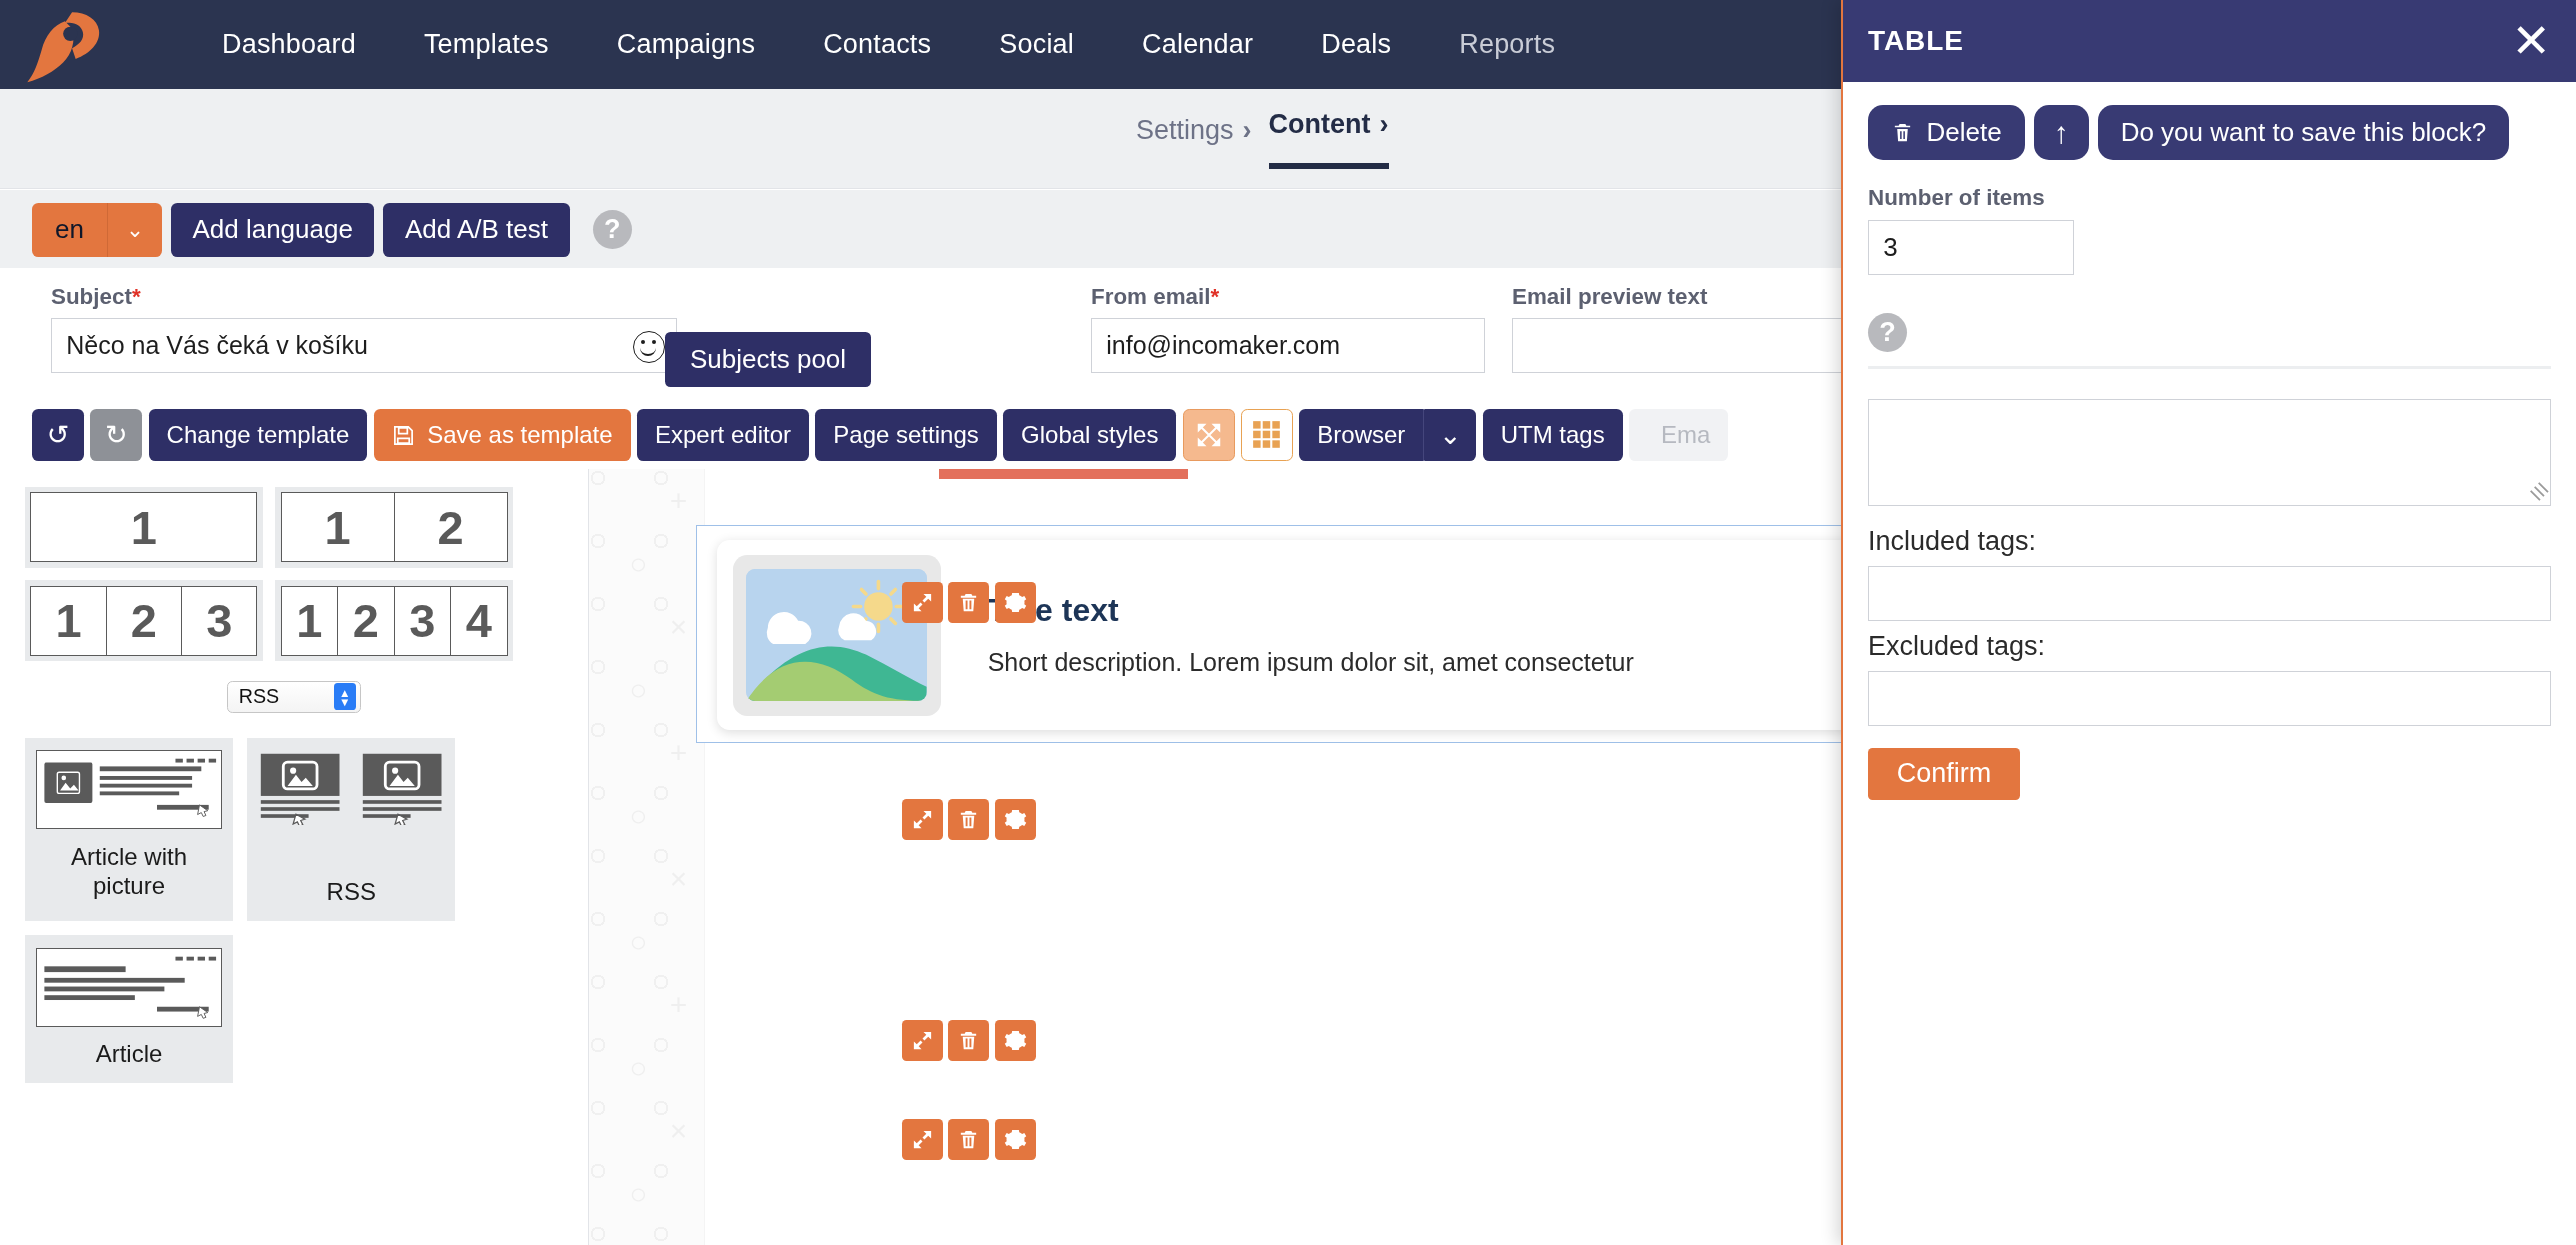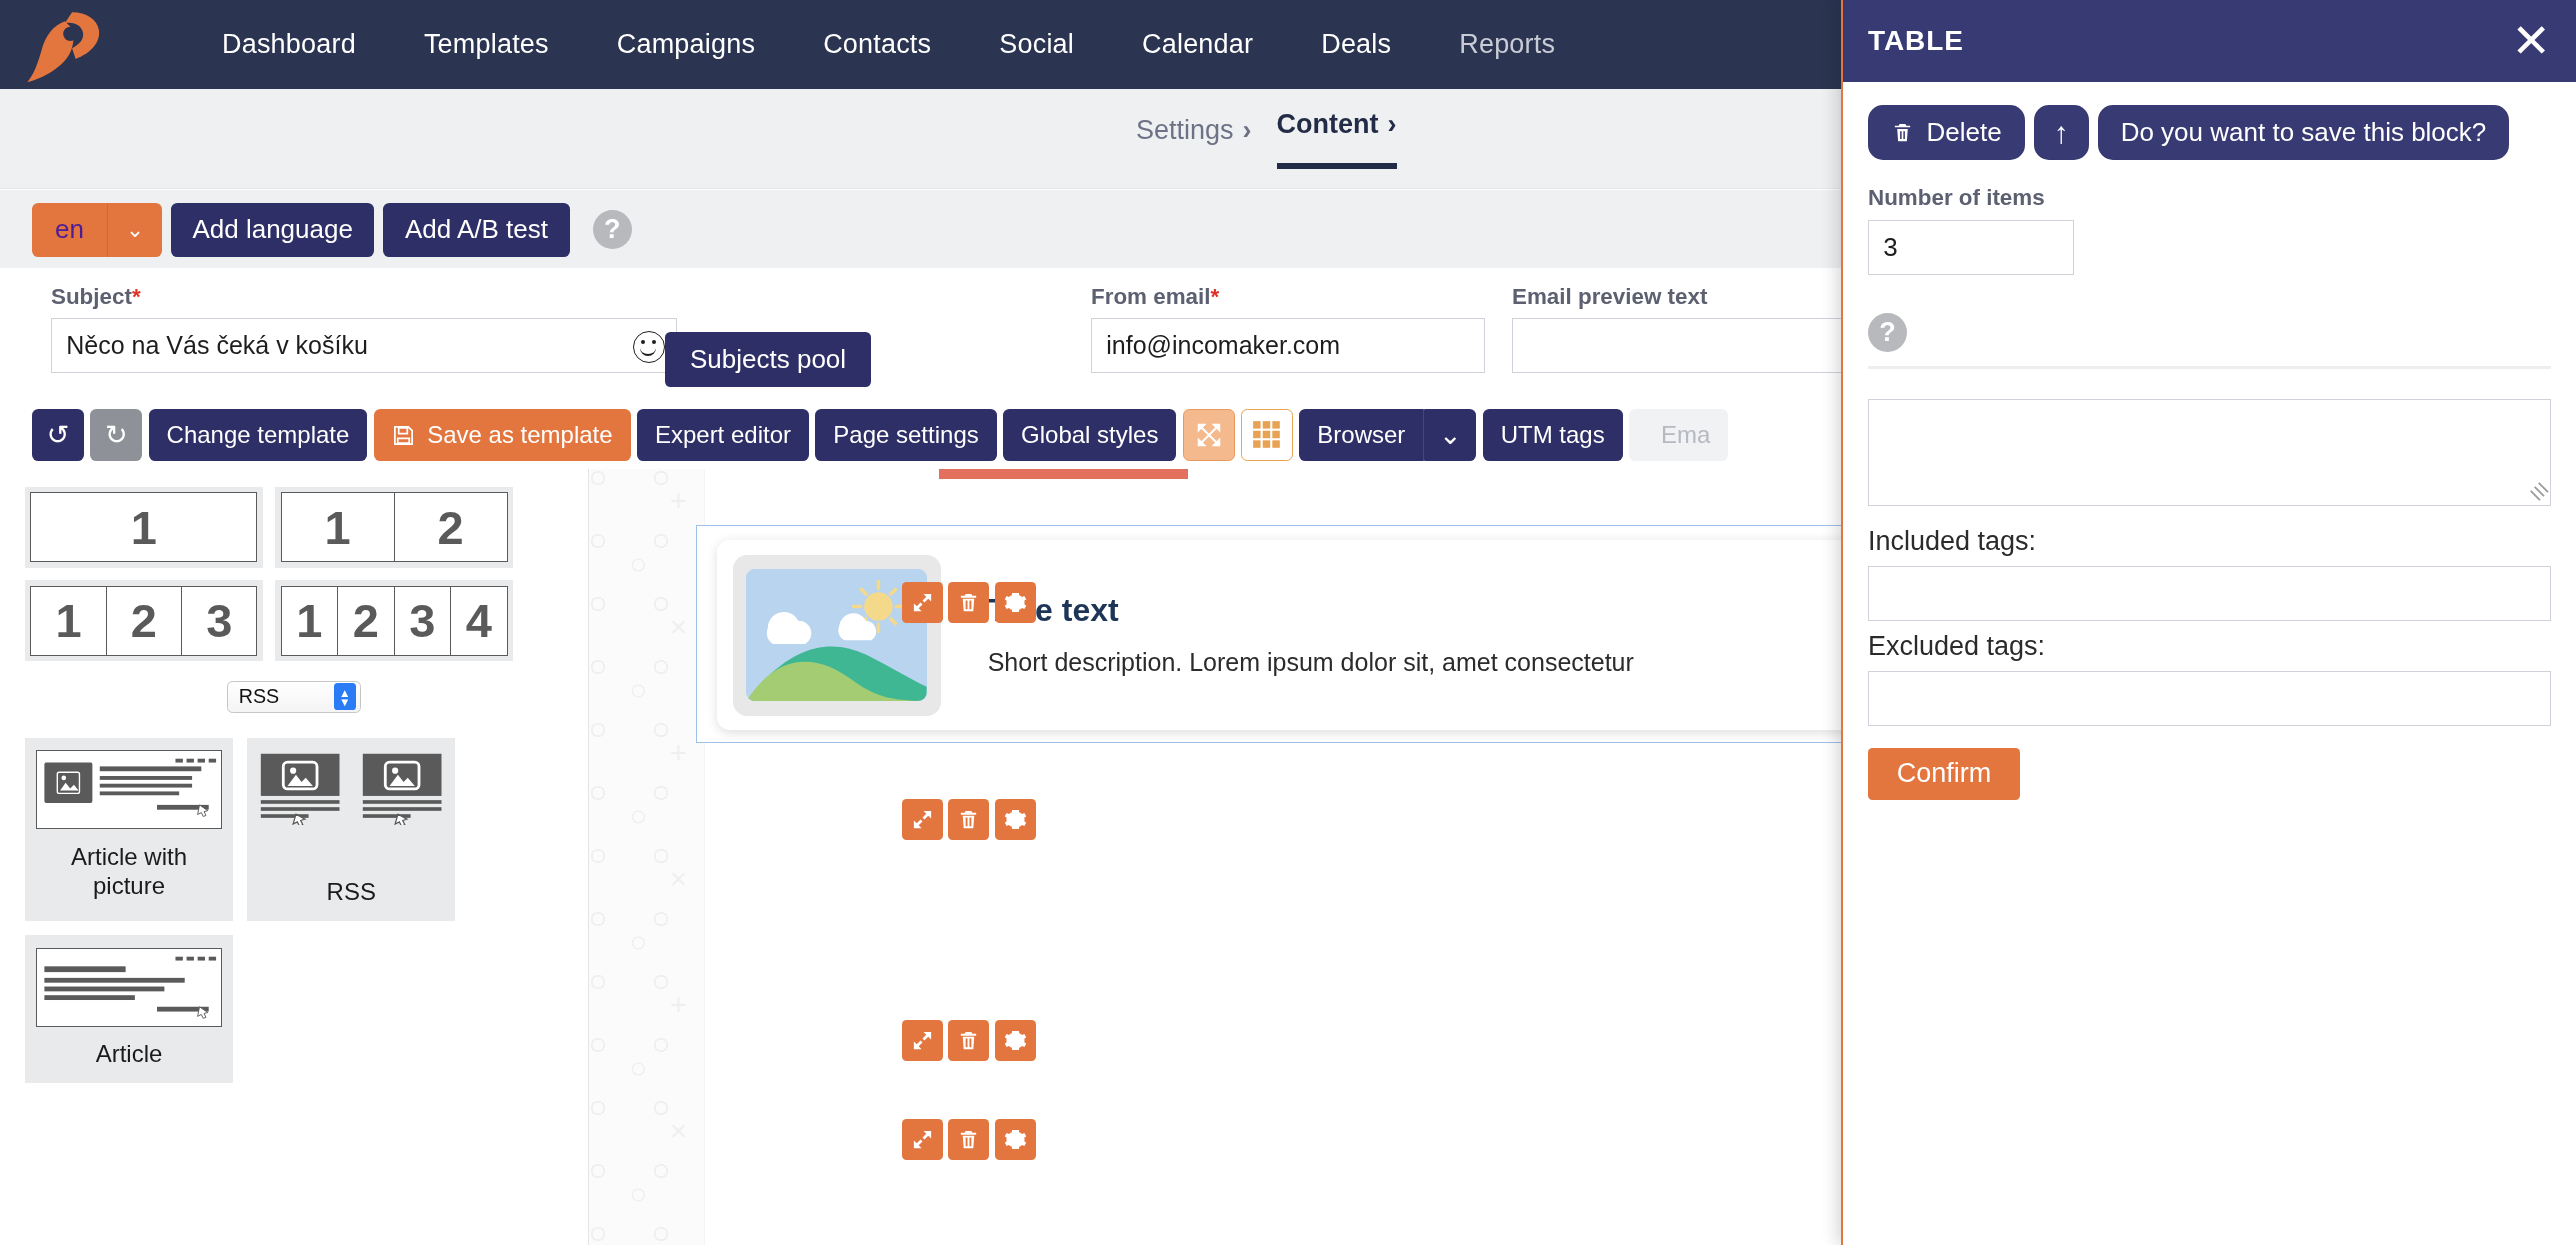--- a/index.html
+++ b/index.html
@@ -24,39 +24,39 @@
   }
   .navlink.dim{ color:#c9ccd6; }
 
   
   .subheader{
     position:absolute; left:0; top:89px; width:2576px; height:100px;
     background:#eef0f2; border-bottom:0.9px solid #e2e4e8;
   }
   .tabs{
     position:absolute; left:1136px; top:19.7px;
-    display:flex; align-items:flex-end; gap:25px;
+    display:flex; align-items:flex-end; gap:17px;
   }
   .tab{ font-size:27px; color:#6d7287; padding-bottom:23px; cursor:pointer; white-space:nowrap;}
   .tab .chev{ margin-left:9px; font-weight:700; }
   .tab.active{ color:#232c46; font-weight:700; border-bottom:6.3px solid #232c46; }
 
   
   .langbar{
     position:absolute; left:0; top:190px; width:2576px; height:79px;
     background:#eef0f2; display:flex; align-items:center; padding-left:32px; gap:9px;
   }
   .btn{
     border:none; border-radius:6.3px; color:#fff; cursor:pointer;
     font-family:"Liberation Sans", sans-serif;
     display:inline-flex; align-items:center; justify-content:center;
   }
   .lang-pill{ display:flex; border-radius:6.3px; overflow:hidden; }
   .lang-code{
-    background:#e3763f; color:#4c1d95; font-size:26px; height:54px;
+    background:#e3763f; color:#0f172a; font-size:26px; height:54px;
     padding:0 23px; display:flex; align-items:center; border-right:0.9px solid #cf6936; cursor:pointer;
   }
   .lang-caret{
     background:#e3763f; width:54px; height:54px; display:flex;
     align-items:center; justify-content:center; color:#fff; font-size:21.5px; cursor:pointer;
   }
   .btn-navy{ background:#2e2f66; height:54px; font-size:26px; padding:0 21.5px; }
   .help-circle{
     width:39px;height:39px;border-radius:50%;background:#b8b9bd;color:#fff;
     display:flex;align-items:center;justify-content:center;font-size:27px;font-weight:700;

